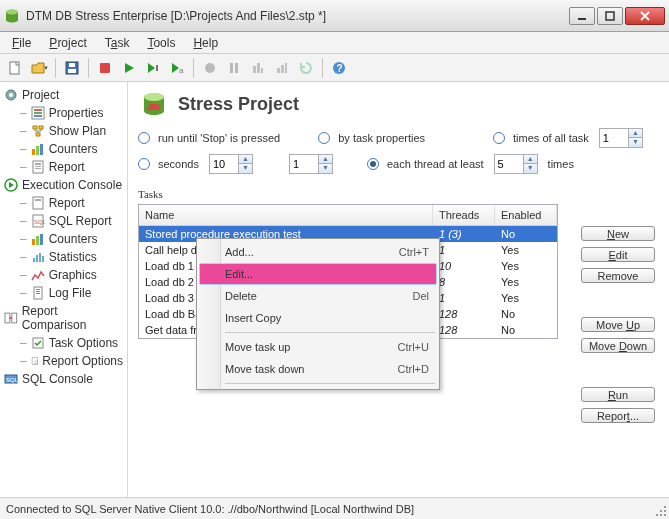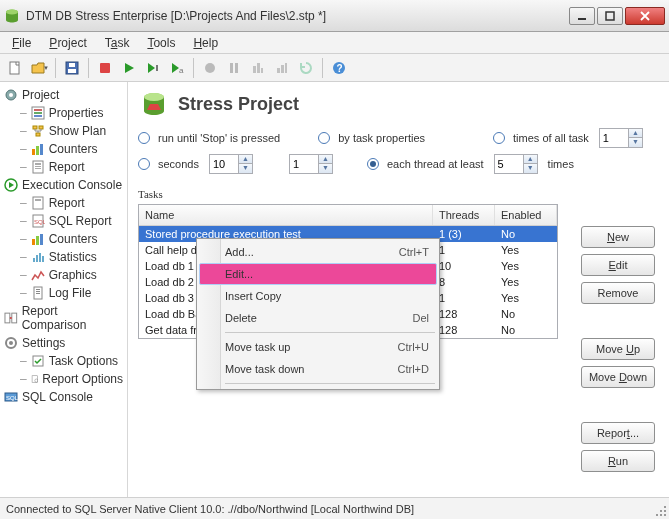--- a/index.html
+++ b/index.html
@@ -54,28 +54,28 @@
   .tasks-label { margin-top:12px; font-size:11px;font-family:Liberation Serif, serif; }
   .table-wrap { border:1px solid #abadb3; margin-top:4px; flex:0 0 auto; }
   .thead { display:flex; background:linear-gradient(#fdfdfd,#ececec); border-bottom:1px solid #d0d0d0; font-size:11px; }
   .th { padding:4px 6px; border-right:1px solid #e0e0e0; }
   .th.name { flex:1; }
   .th.threads { width:62px; }
   .th.enabled { width:62px; }
   .tbody .tr { display:flex; font-size:11px; color:#222; height:16px; align-items:center; }
   .tbody .td { padding:0 6px; }
   .tbody .td.name { flex:1; white-space:nowrap; overflow:hidden; }
-  .tbody .td.threads { width:62px; }
+  .tbody .td.threads { width:62px;font-style:italic; }
   .tbody .td.enabled { width:62px; }
   .tr.selected { background:#3874d1; color:#fff; }
 
   .right-btns { position:absolute; right:14px; top:226px; display:flex; flex-direction:column; gap:6px; }
   .btngrp2 { margin-top:22px; }
   .btngrp3 { margin-top:22px; }
-  .winbutton { width:74px; height:22px; border:1px solid #8e8f8f; background:linear-gradient(#fefefe,#e6e6e6); border-radius:3px; font-size:11px; display:flex; align-items:center; justify-content:center; cursor:default; }
+  .winbutton { width:74px; height:15px; border:1px solid #8e8f8f; background:linear-gradient(#fefefe,#e6e6e6); border-radius:3px; font-size:11px; display:flex; align-items:center; justify-content:center; cursor:default; }
   .winbutton u { text-decoration:underline; }
 
   
   .ctxmenu { position:absolute; left:196px; top:238px; width:244px; background:#f4f4f4; border:1px solid #9a9a9a; box-shadow:2px 2px 4px rgba(0,0,0,.25); padding:2px; font-size:11px; z-index:50; }
   .ctxmenu .row { display:flex; align-items:center; height:22px; padding:0 8px 0 26px; position:relative; }
   .ctxmenu .row .shortcut { margin-left:auto; color:#555; }
   .ctxmenu .row.hover { background:#ec4899; border:1px solid #aecff7; border-radius:2px; padding:0 7px 0 25px; height:22px; }
   .ctxmenu .sep { height:1px; background:#c9c9c9; margin:3px 2px 3px 26px; }
   .ctxmenu .gutter { position:absolute; left:0; top:0; bottom:0; width:24px; background:linear-gradient(to right,#f7f7f7,#ececec); border-right:1px solid #d6d6d6; }
 
@@ -322,27 +322,20 @@
 
     <div class="tree-group">
         <svg class="gicon" viewBox="0 0 14 14">
           <rect x="1" y="2" width="5" height="10" fill="#fff" stroke="#888"></rect>
           <rect x="8" y="2" width="5" height="10" fill="#fff" stroke="#888"></rect>
           <path d="M6 7h2" stroke="#c55" stroke-width="2"></path>
         </svg>
         <span>Report Comparison</span>
       </div>
 
-    <div class="tree-group">
-        <svg class="gicon" viewBox="0 0 14 14">
-          <circle cx="7" cy="7" r="5" fill="none" stroke="#888" stroke-width="2"></circle>
-          <circle cx="7" cy="7" r="2" fill="#888"></circle>
-        </svg>
-        <span>Settings</span>
-      </div>
     <div class="tree-children">
       <div class="tree-item">
           <span class="dash">–</span>
           <svg class="iicon" viewBox="0 0 14 14">
             <rect x="2" y="2" width="10" height="10" fill="#fff" stroke="#888"></rect>
             <path d="M4 7l2 2 4-4" stroke="#2a9a2a" fill="none" stroke-width="1.5"></path>
           </svg>
           <span>Task Options</span>
         </div>
       <div class="tree-item">
@@ -495,42 +488,42 @@
     </div>
   <div class="btngrp2"></div>
   <div class="winbutton">
       <span>Move <u>U</u>p</span>
     </div>
   <div class="winbutton">
       <span>Move <u>D</u>own</span>
     </div>
   <div class="btngrp3"></div>
   <div class="winbutton">
+      <span><u>R</u>un</span>
+    </div>
+  <div class="winbutton">
       <span>Repor<u>t</u>...</span>
-    </div>
-  <div class="winbutton">
-      <span><u>R</u>un</span>
     </div>
 </div>
 
 <div class="ctxmenu">
   <div class="gutter"></div>
   <div class="row">
       <span>Add...</span>
       <span class="shortcut">Ctrl+T</span>
     </div>
   <div class="row hover">
       <span>Edit...</span>
     </div>
   <div class="row">
-      <span>Insert Copy</span>
-    </div>
-  <div class="row">
       <span>Delete</span>
       <span class="shortcut">Del</span>
+    </div>
+  <div class="row">
+      <span>Insert Copy</span>
     </div>
   <div class="sep"></div>
   <div class="row">
       <span>Move task up</span>
       <span class="shortcut">Ctrl+U</span>
     </div>
   <div class="row">
       <span>Move task down</span>
       <span class="shortcut">Ctrl+D</span>
     </div>

